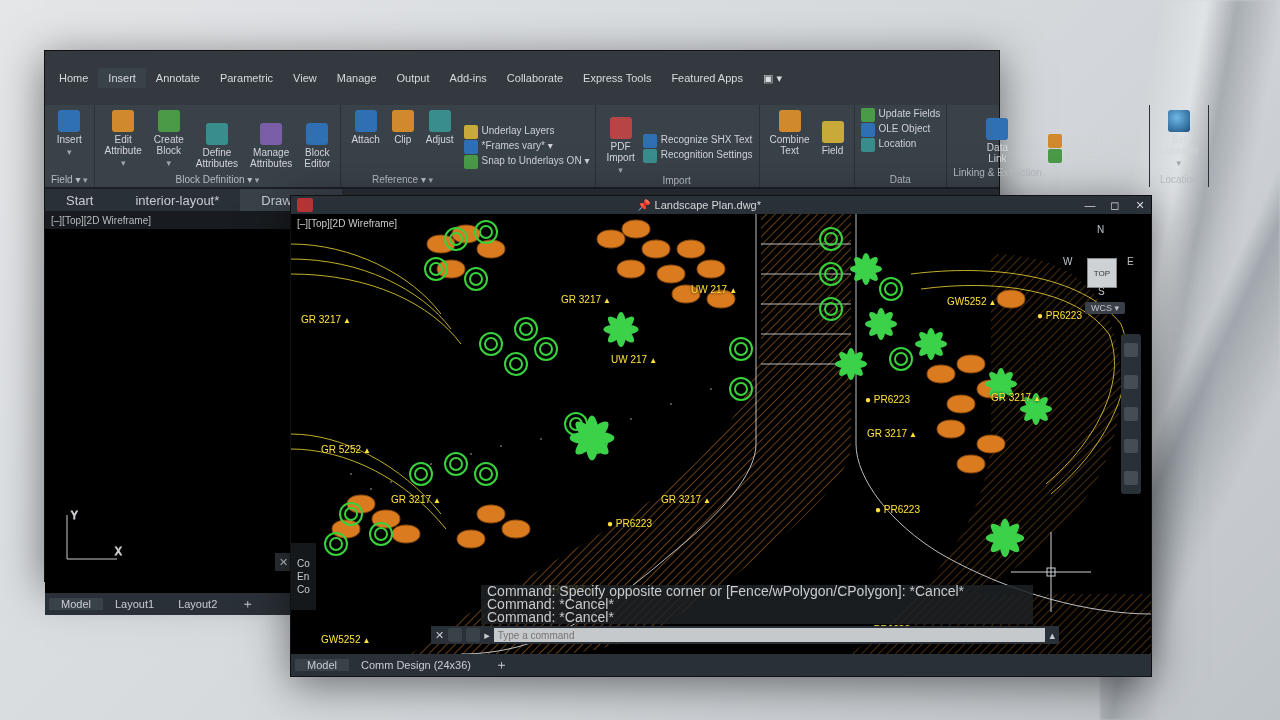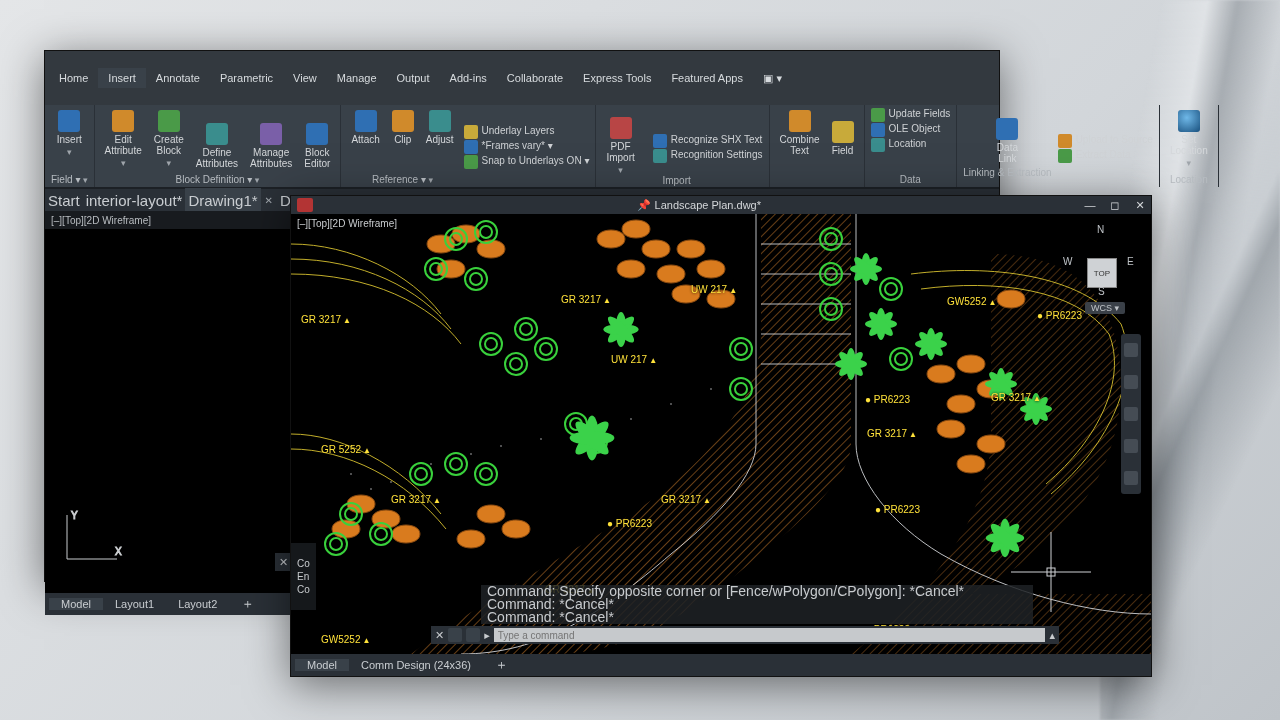--- a/index.html
+++ b/index.html
@@ -18,21 +18,21 @@
   .rbtn{display:flex;flex-direction:column;align-items:center;justify-content:flex-end;gap:2px;padding:2px 4px;font-size:10px;color:#d4d7da;text-align:center;line-height:11px;white-space:nowrap;cursor:pointer}
   .rbtn .ic{width:22px;height:22px;border-radius:3px}
   .rgrp.import .mini{display:flex;flex-direction:column;gap:1px;font-size:10px;align-items:flex-start}
   .mini .row{display:flex;align-items:flex-start;gap:4px;white-space:nowrap;cursor:pointer}
   .mini .mic{width:14px;height:14px;border-radius:2px}
   
   .c-blue{background:#2f6fb3}.c-orange{background:#d08a2b}.c-green{background:#4a9a48}.c-red{background:#b84545}.c-purple{background:#7a5fa8}.c-teal{background:#3a8d8d}.c-yel{background:#c8aa3a}.c-globe{background:radial-gradient(circle at 40% 35%,#6fb8e8,#184f7d)}
   .dd::after{content:" ▾";font-size:9px;color:#9fa5ab}
   
   .dtabs{height:22px;background:#2a3037;display:flex;align-items:center;border-top:1px solid #1c2025}
-  .dtabs span{padding:4px 3px;color:#c9cdd1;cursor:pointer;font-size:15px}
+  .dtabs span{padding:4px 21px;color:#c9cdd1;cursor:pointer;font-size:13px}
   .dtabs span.act{background:#394149}
   .dtabs .cl{font-size:10px;color:#9fa5ab;padding:0 4px;cursor:pointer}
   .dtabs .plus{color:#c9cdd1;padding:0 10px;cursor:pointer;font-size:13px}
   
   .viewbar{height:18px;background:#181b1f;color:#b9bdc1;font-size:10px;display:flex;align-items:center;justify-content:space-between;padding:0 6px}
   .winbtns span{display:inline-block;width:14px;text-align:center;cursor:pointer;color:#c2c6c9}
   .canvas{position:relative;flex:1;background:#000;overflow:hidden}
   .win1 .body{display:flex;flex-direction:column;height:calc(100% - 22px - 82px - 22px)}
   .win1 .canvas{height:calc(100% - 18px - 22px - 22px)}
   
@@ -170,21 +170,21 @@
             <div class="mic c-blue"></div>
             <span>*Frames vary* ▾</span>
           </div>
         <div class="row">
             <div class="mic c-green"></div>
             <span>Snap to Underlays ON ▾</span>
           </div>
       </div>
     </div>
 
-    <div class="rgrp import" style="flex-direction:row;gap:14px">
+    <div class="rgrp import" style="flex-direction:row;gap:4px">
       <div style="display:flex;flex-direction:column;justify-content:space-between;align-items:center">
         <div class="rbtn dd">
             <div class="ic c-red"></div>
             <span style="white-space:pre">PDF
 Import</span>
           </div>
       </div>
       <div class="mini" style="justify-content:flex-start;padding-top:4px">
         <div class="row">
             <div class="mic c-blue"></div>

